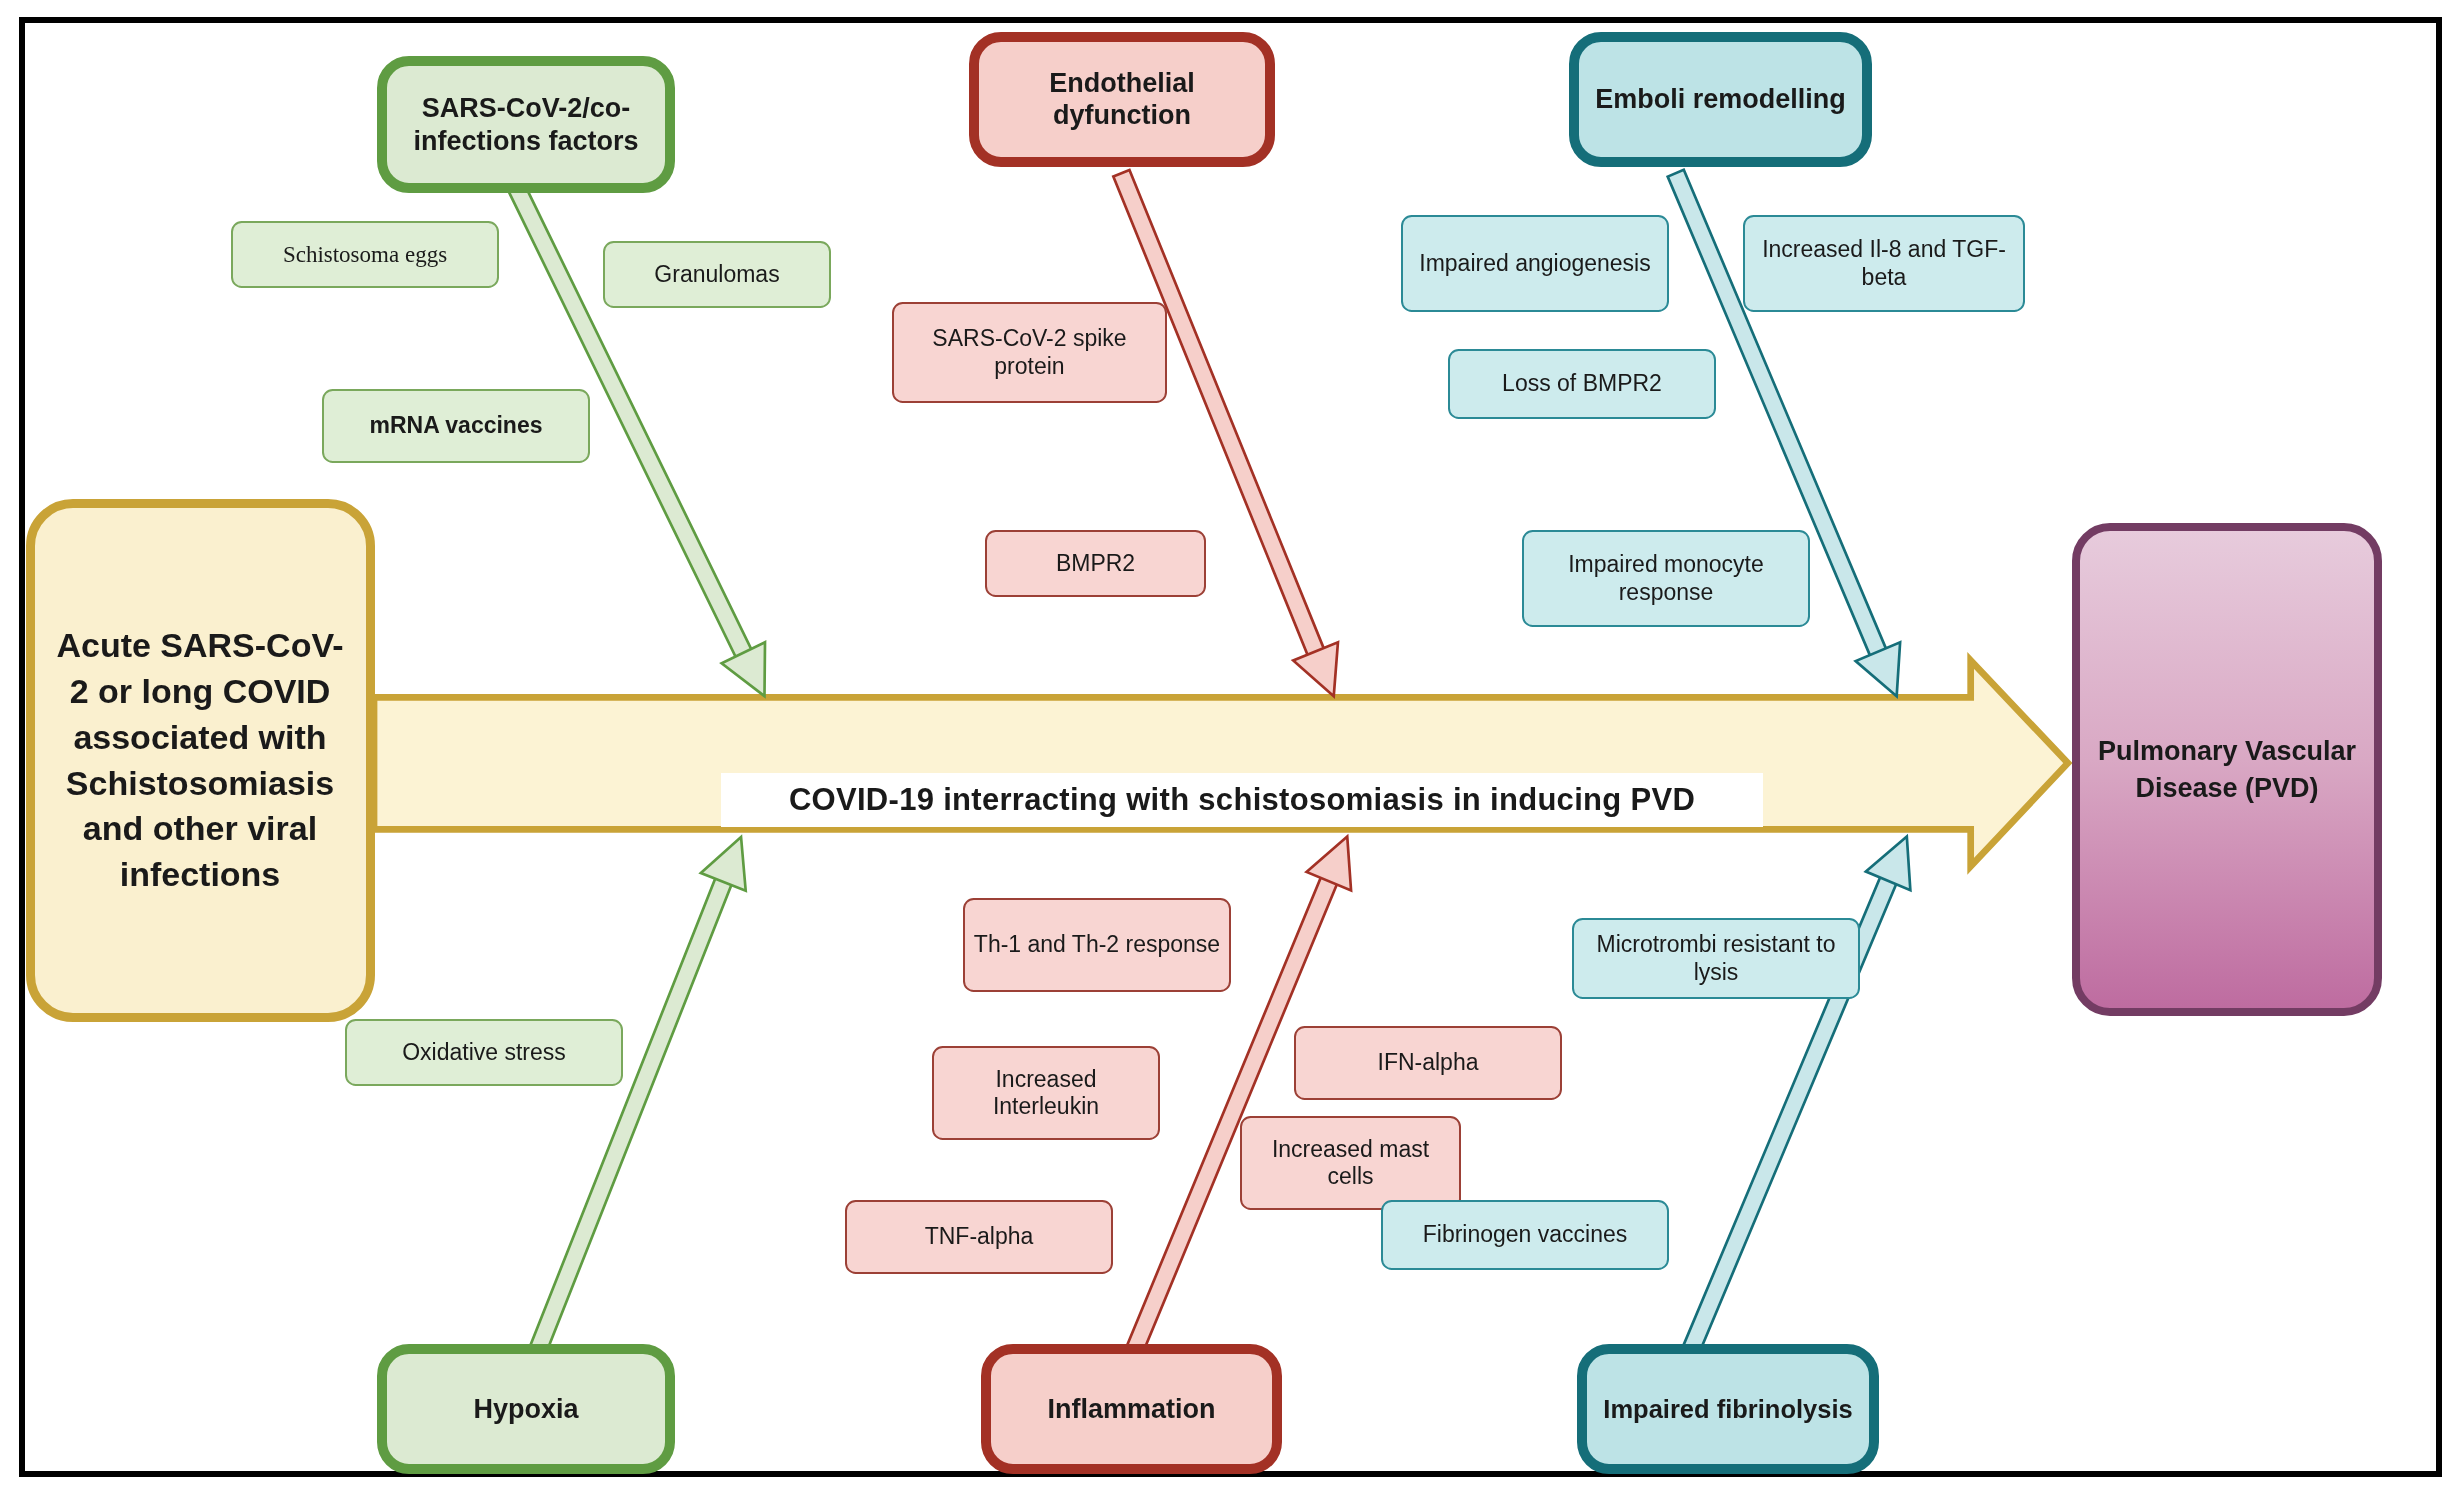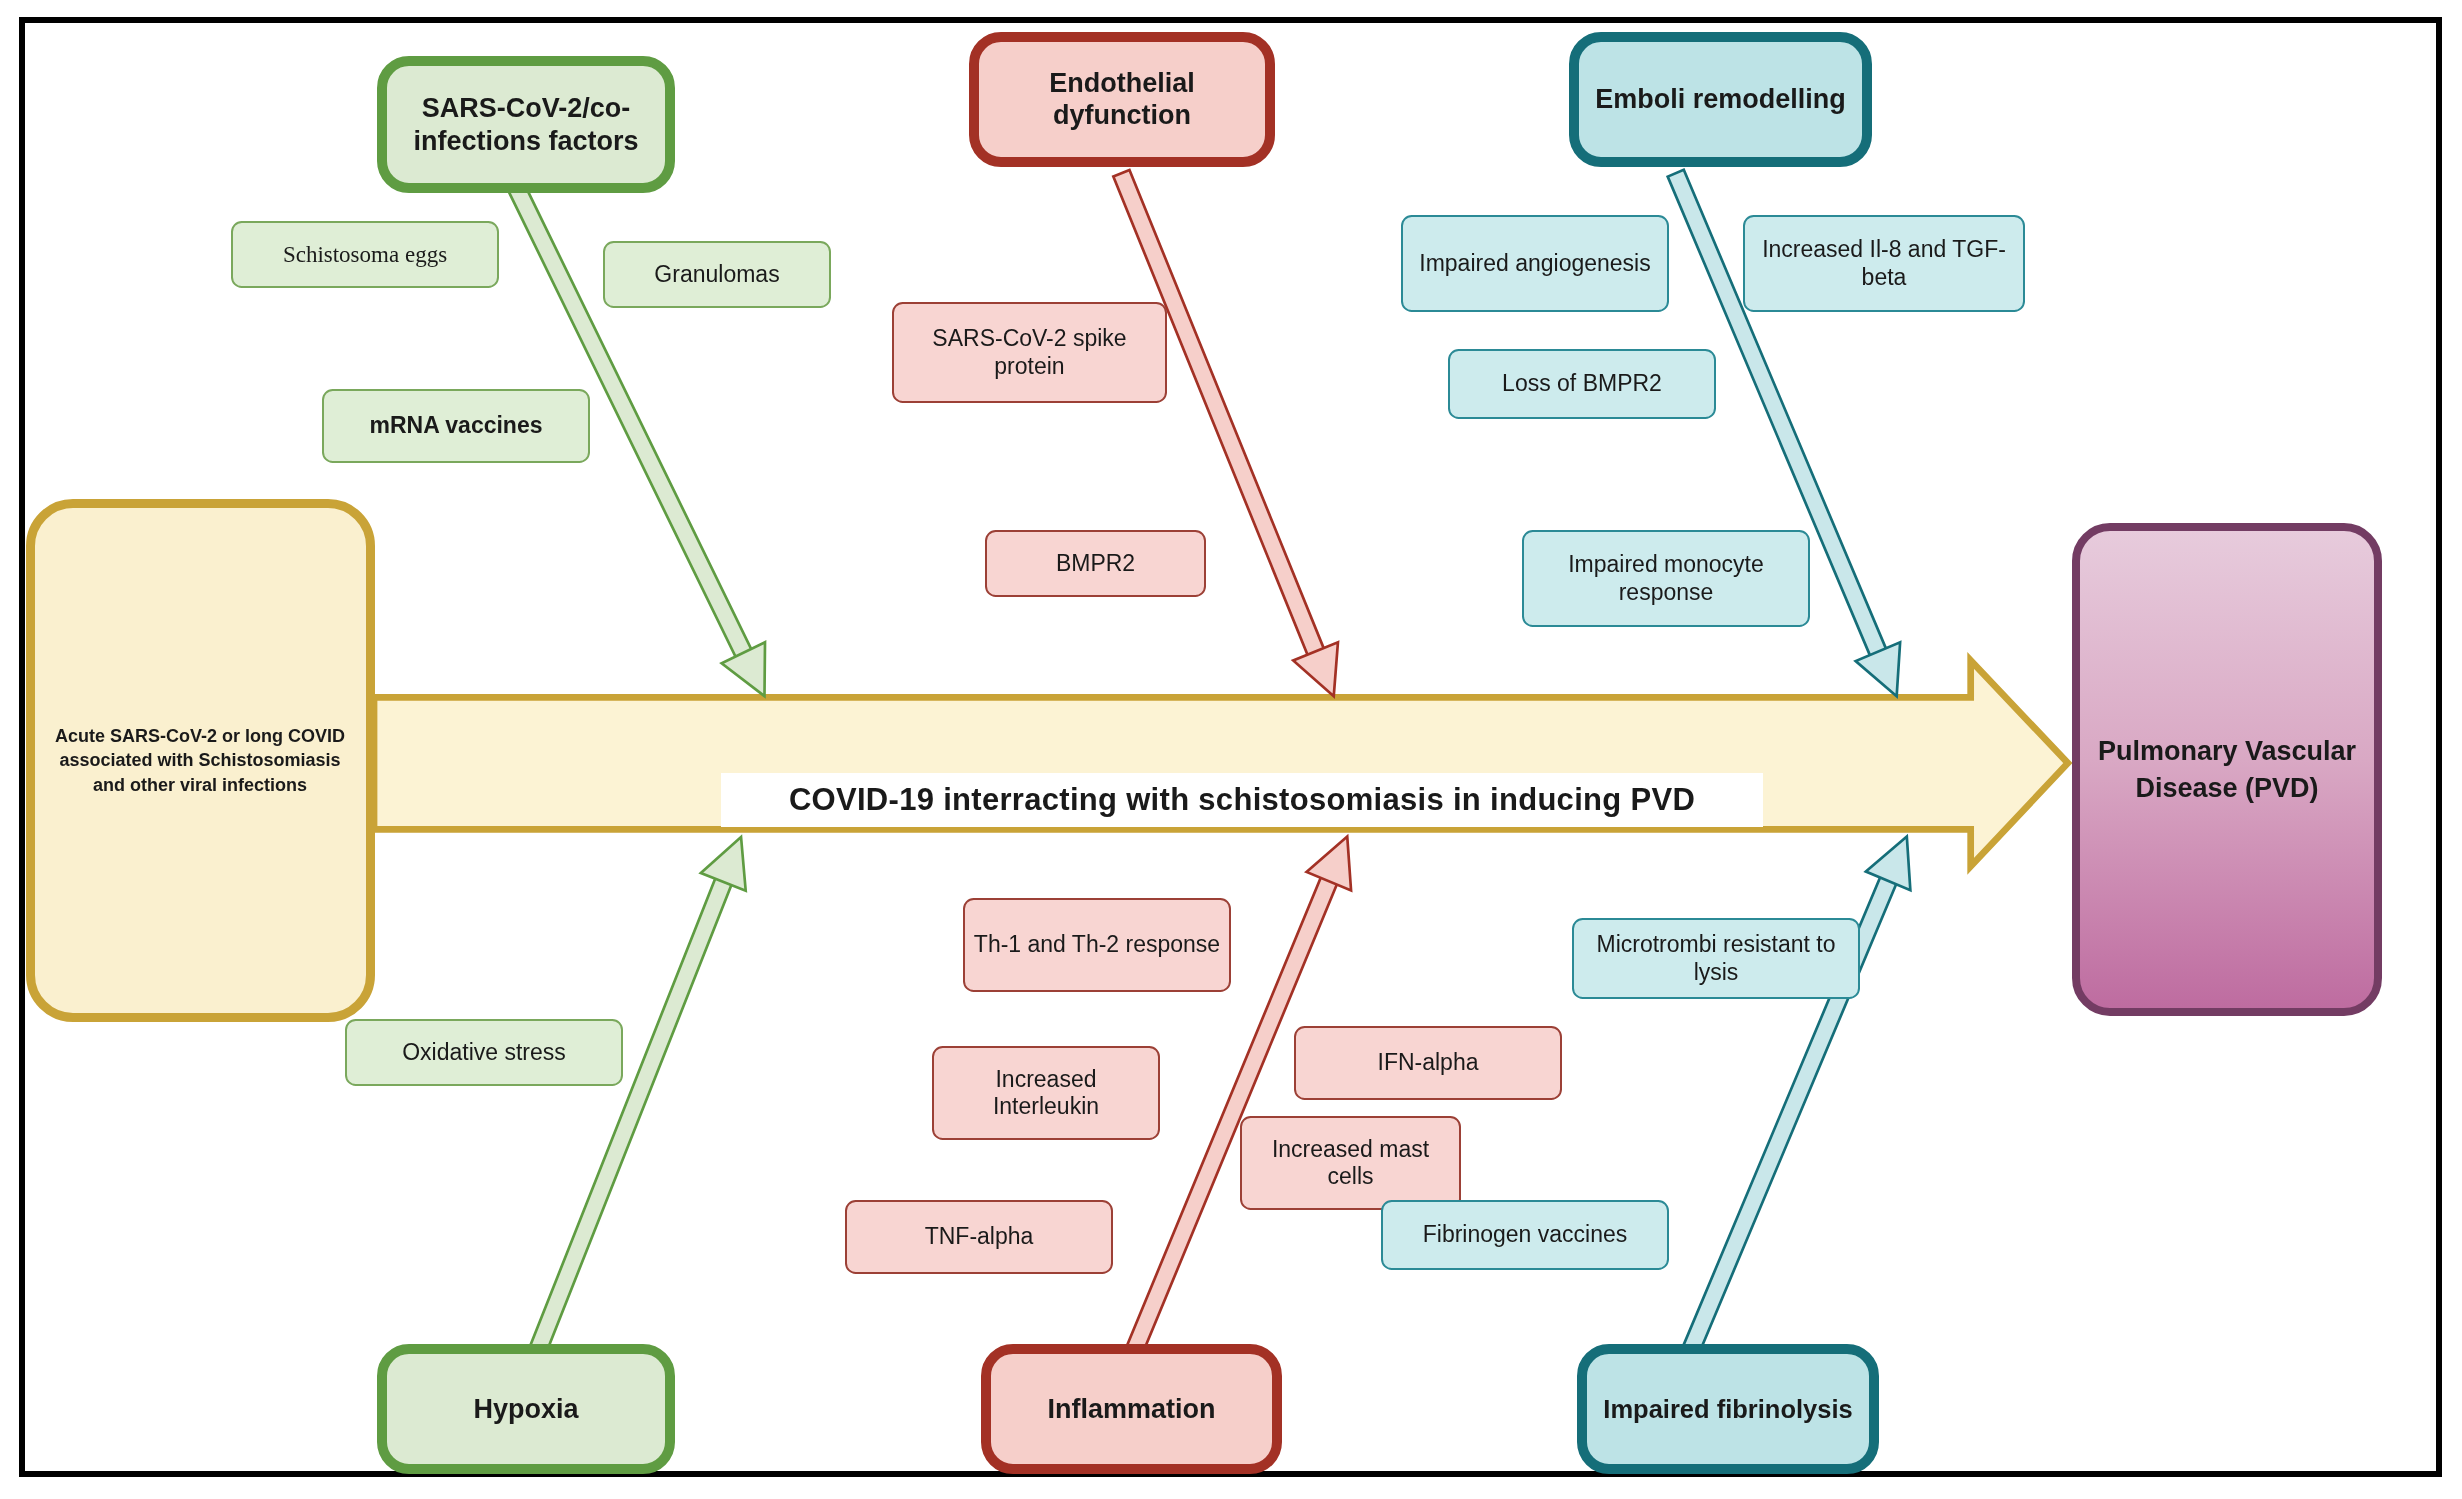--- a/index.html
+++ b/index.html
@@ -30,21 +30,21 @@
     position:absolute;display:flex;align-items:center;justify-content:center;
     text-align:center;box-sizing:border-box;font-weight:normal;
     font-size:23px;line-height:1.18;border-radius:10.7px;padding:2.7px 6.7px;
   }
   .label.green{background:#dfeed6;border:2.7px solid #7aa85c;}
   .label.red{background:#f8d5d2;border:2.7px solid #9c4036;}
   .label.teal{background:#cdebed;border:2.7px solid #2b8a96;}
   #source-box{
     left:25.5px;top:499px;width:349px;height:523px;
     background:#faf0cf;border:9.4px solid #c9a337;border-radius:47px;
-    font-size:18px;line-height:1.35;padding:6.7px 17.4px;
+    font-size:34px;line-height:1.35;padding:6.7px 17.4px;
   }
   #outcome-box{
     left:2072px;top:523px;width:310px;height:493px;
     background:linear-gradient(180deg,#e7cbdc 0%,#d9a8c4 48%,#be6ca0 100%);
     border:8px solid #733c63;border-radius:38px;
     font-size:27px;line-height:1.35;padding:6.7px 17.4px;
   }
   #center-label{
     position:absolute;left:721px;top:746px;width:1042px;height:54px;
     background:#ffffff;display:flex;align-items:center;justify-content:center;

